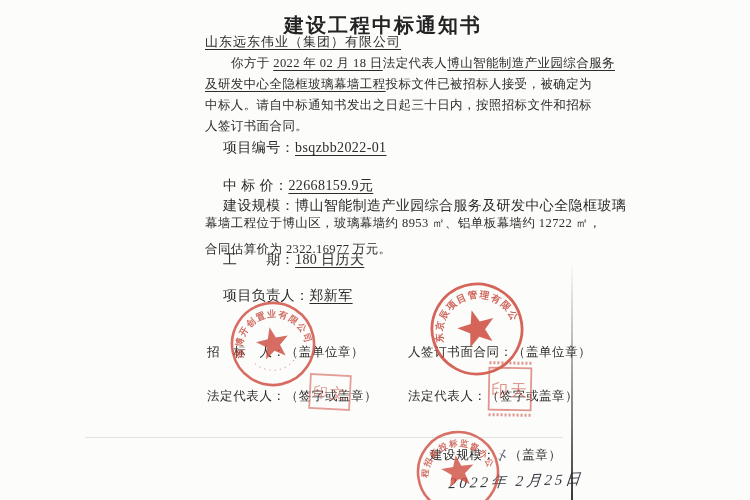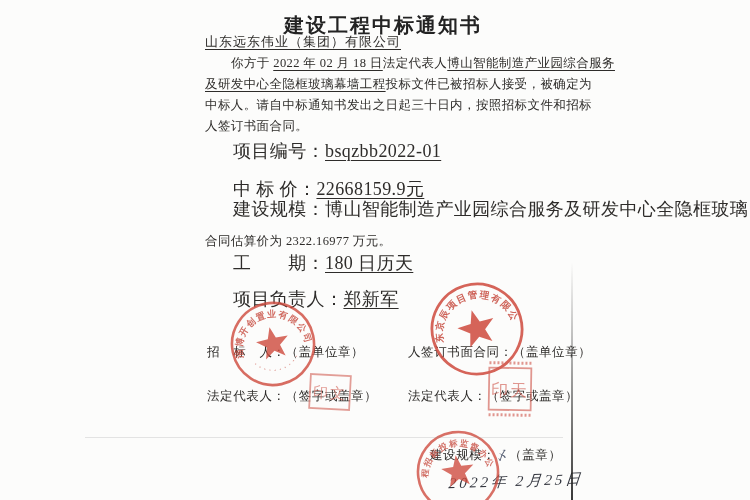--- a/index.html
+++ b/index.html
@@ -11,21 +11,21 @@
   .abs{position:absolute;white-space:nowrap;}
   #doc-title{
     position:absolute;top:4px;left:0;width:750px;margin:8px;
     text-align:center;font-size:20px;font-weight:bold;letter-spacing:2px;
     font-family:"Liberation Sans","DejaVu Sans",sans-serif;color:#232323;
   }
   .recipient{top:33px;left:205px;font-size:13px;letter-spacing:1px;}
   .u{text-decoration:underline;text-underline-offset:3px;text-decoration-thickness:1px;}
   .pline{position:absolute;left:205px;font-size:12.5px;letter-spacing:0.4px;}
   .indent{padding-left:26px;}
-  .frow{position:absolute;left:233px;font-size:18px;letter-spacing:0.4px;}
+  .frow{position:absolute;left:223px;font-size:14px;letter-spacing:0.4px;}
   .frow2{position:absolute;left:205px;font-size:12.5px;letter-spacing:0.4px;}
   .srow{position:absolute;font-size:12.5px;letter-spacing:0.6px;}
   .scribble{color:#5a6276;font-size:11px;display:inline-block;transform:rotate(-12deg);margin:0 1px;}
   .handwriting{
     position:absolute;top:472px;left:449px;font-size:15px;color:#33363f;
     font-style:italic;letter-spacing:3px;transform:skewX(-7deg) rotate(-2deg);
   }
   #seal-layer{position:absolute;top:0;left:0;pointer-events:none;}
   .scan-edge{
     position:absolute;left:571px;top:262px;width:2px;height:238px;
@@ -49,21 +49,22 @@
     <div class="pline indent" style="top:55px"><span>你方于 </span><span class="u">2022 年 02 月 18 日</span><span>法定代表人</span><span class="u">博山智能制造产业园综合服务</span></div>
     <div class="pline" style="top:76px"><span class="u">及研发中心全隐框玻璃幕墙工程</span><span>投标文件已被招标人接受，被确定为</span></div>
     <div class="pline" style="top:97px">中标人。请自中标通知书发出之日起三十日内，按照招标文件和招标</div>
     <div class="pline" style="top:118px">人签订书面合同。</div>
   </div>
 
   <div class="frow" style="top:139px"><span>项目编号：</span><span class="u">bsqzbb2022-01</span></div>
   <div class="frow" style="top:177px"><span>中 标 价：</span><span class="u">22668159.9元</span></div>
 
   <div class="frow" style="top:197px"><span>建设规模：</span><span>博山智能制造产业园综合服务及研发中心全隐框玻璃</span></div>
-  <div class="frow2" style="top:233px">合同估算价为 2322.16977 万元。</div>
+  <div class="frow2" style="top:215px">幕墙工程位于博山区，玻璃幕墙约 8953 ㎡、铝单板幕墙约 12722 ㎡，</div>
+  <div class="frow2" style="top:241px">合同估算价为 2322.16977 万元。</div>
 
   <div class="frow" style="top:251px"><span>工　　期：</span><span class="u">180 日历天</span></div>
   <div class="frow" style="top:287px"><span>项目负责人：</span><span class="u">郑新军</span></div>
 
   <div class="srow" style="top:344px;left:207px"><span>招　标　人：</span><span>（盖单位章）</span></div>
   <div class="srow" style="top:344px;left:408px"><span>人签订书面合同：</span><span>（盖单位章）</span></div>
   <div class="srow" style="top:388px;left:207px"><span>法定代表人：</span><span>（签字或盖章）</span></div>
   <div class="srow" style="top:388px;left:408px"><span>法定代表人：</span><span>（签字或盖章）</span></div>
   <div class="srow" style="top:447px;left:430px"><span>建设规模：</span><span class="scribble">〆</span><span>（盖章）</span></div>
 

